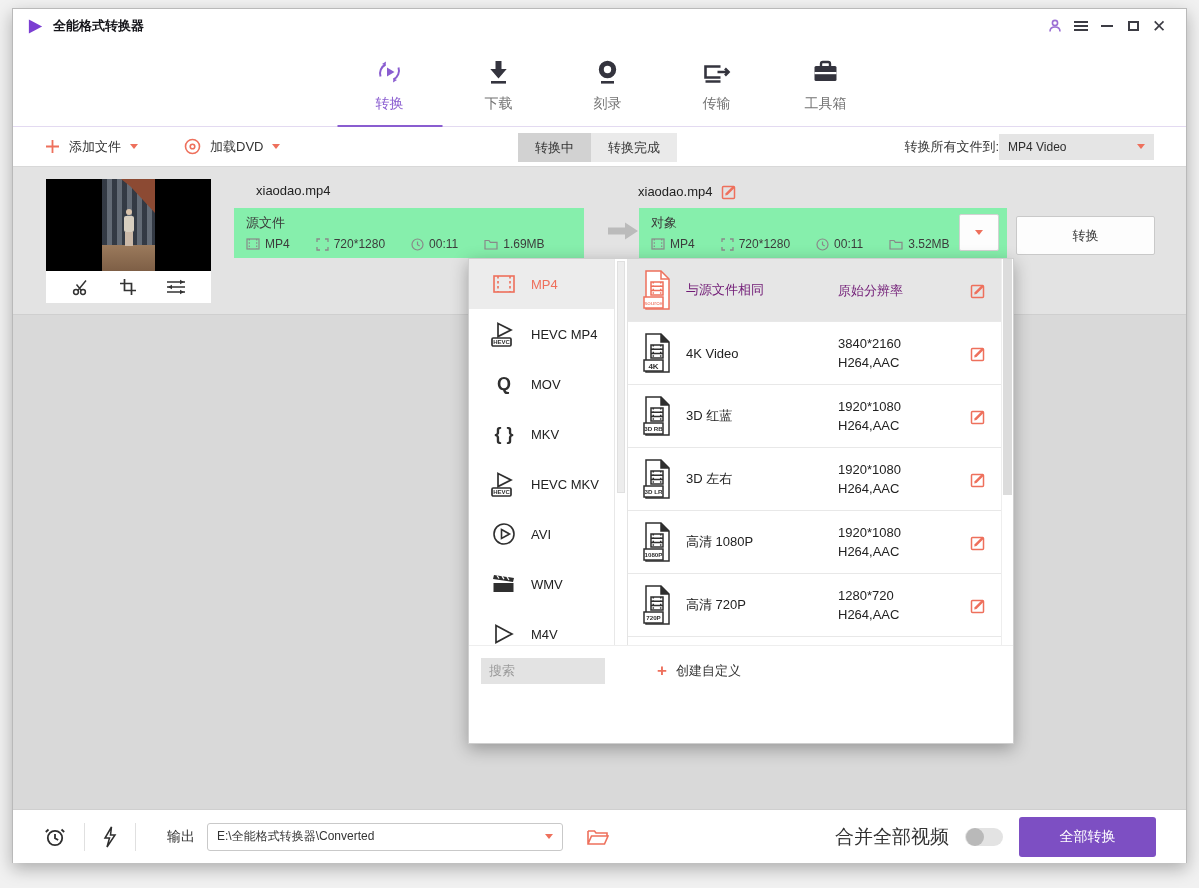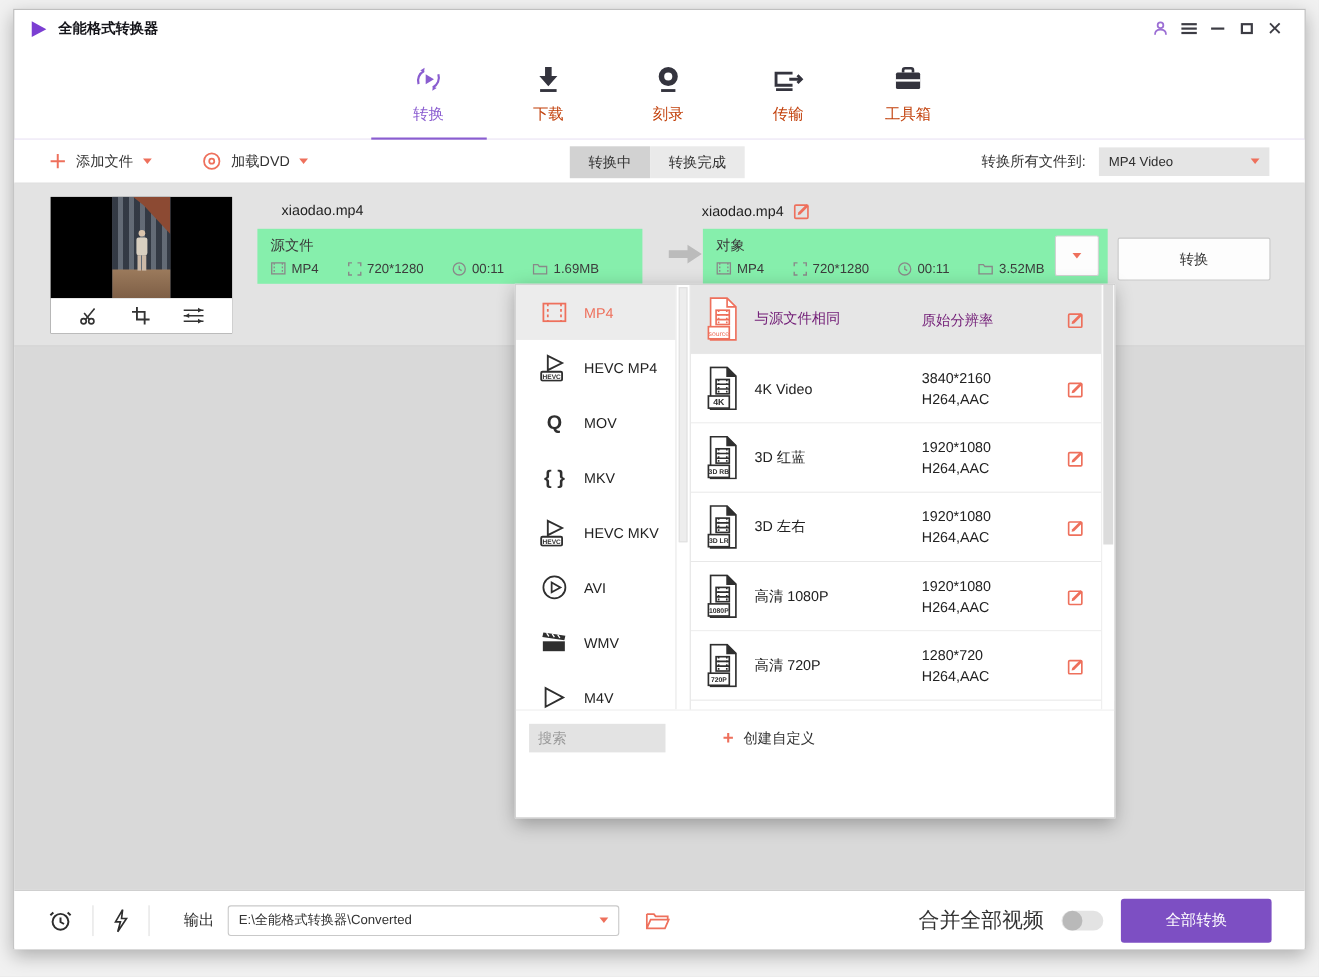--- a/index.html
+++ b/index.html
@@ -17,35 +17,35 @@
   .tb-btn { width:26px; height:22px; display:flex; align-items:center; justify-content:center; color:#3c3c44; cursor:default; }
   .hamburger i { display:block; width:14px; height:2px; background:#3c3c44; margin:2px 0; }
   .min-glyph { width:12px; height:2px; background:#3c3c44; }
   .max-glyph { width:11px; height:10px; border:2px solid #3c3c44; }
   .close-glyph { font-size:17px; line-height:17px; color:#3c3c44; }
 
   
   .nav { height:84px; position:relative; border-bottom:1px solid #e3daf1; }
   .nav-tabs { position:absolute; left:50%; transform:translateX(calc(-50% + 8px)); top:0; height:84px; display:flex; }
   .nav-tab { width:109px; height:84px; display:flex; flex-direction:column; align-items:center; padding-top:13px; gap:7px;
-             color:#c2410c; position:relative; cursor:pointer; }
+             color:#737373; position:relative; cursor:pointer; }
   .nav-tab .nlabel { font-size:14px; }
   .nav-tab.active { color:#8a5dd0; }
   .nav-tab.active::after { content:""; position:absolute; left:2px; right:2px; bottom:-1px; height:3px; background:#8a5dd0; }
   .nav-ic { height:32px; display:flex; align-items:center; }
 
   
   .toolbar { height:40px; background:#fff; border-bottom:1px solid #d8d8d8; display:flex; align-items:center;
              padding:0 32px; position:relative;justify-content:flex-end; }
   .tool-group { display:flex; align-items:center; gap:9px; font-size:13px; color:#333; margin-right:46px; cursor:pointer; }
   .caret { width:0; height:0; border-left:4px solid transparent; border-right:4px solid transparent; border-top:5px solid #ee705c; }
   .mode-tabs { position:absolute; left:505px; top:6px; display:flex; height:29px; }
   .mode-tab { padding:0 17px; font-size:13px; color:#333; background:#eaeaea; display:flex; align-items:center; cursor:pointer; }
   .mode-tab.sel { background:#d2d2d2; }
-  .tool-right { margin-left:auto; display:flex; align-items:center; gap:12px; }
+  .tool-right { margin-left:auto; display:flex; align-items:center; }
   .fmt-label { font-size:13px; color:#333; }
   .fmt-dd { width:155px; height:26px; background:#e5e5e5; display:flex; align-items:center; padding:0 9px; font-size:12px;
             color:#2e2e2e; cursor:pointer; }
   .fmt-dd .caret { margin-left:auto; }
 
   
   .content { position:relative; height:642px; background:#d9d9d9; }
   .file-row { position:absolute; left:0; top:0; width:100%; height:148px; background:#e3e3e3; border-bottom:1px solid #cfcfcf; }
 
   .thumb { position:absolute; left:33px; top:12px; width:165px; height:124px; background:#000; }

